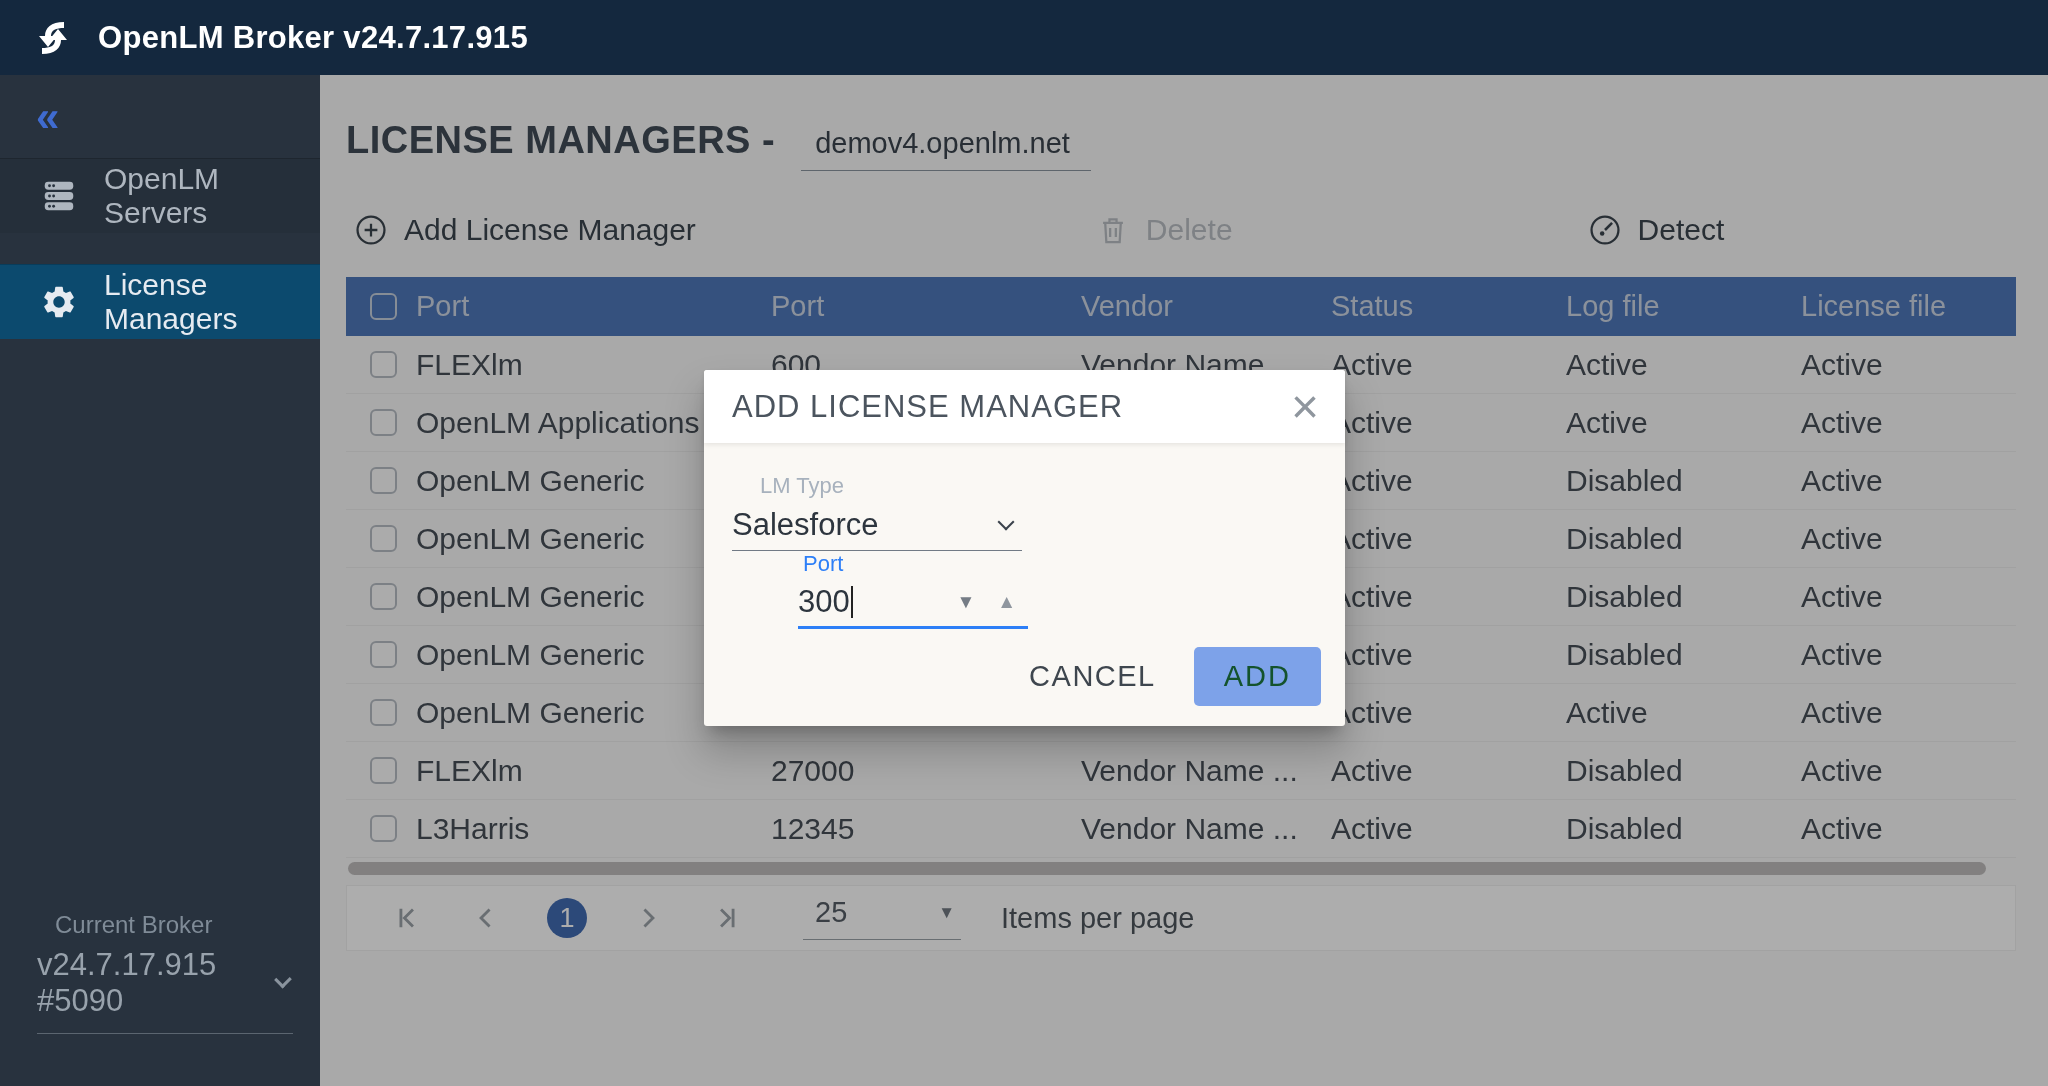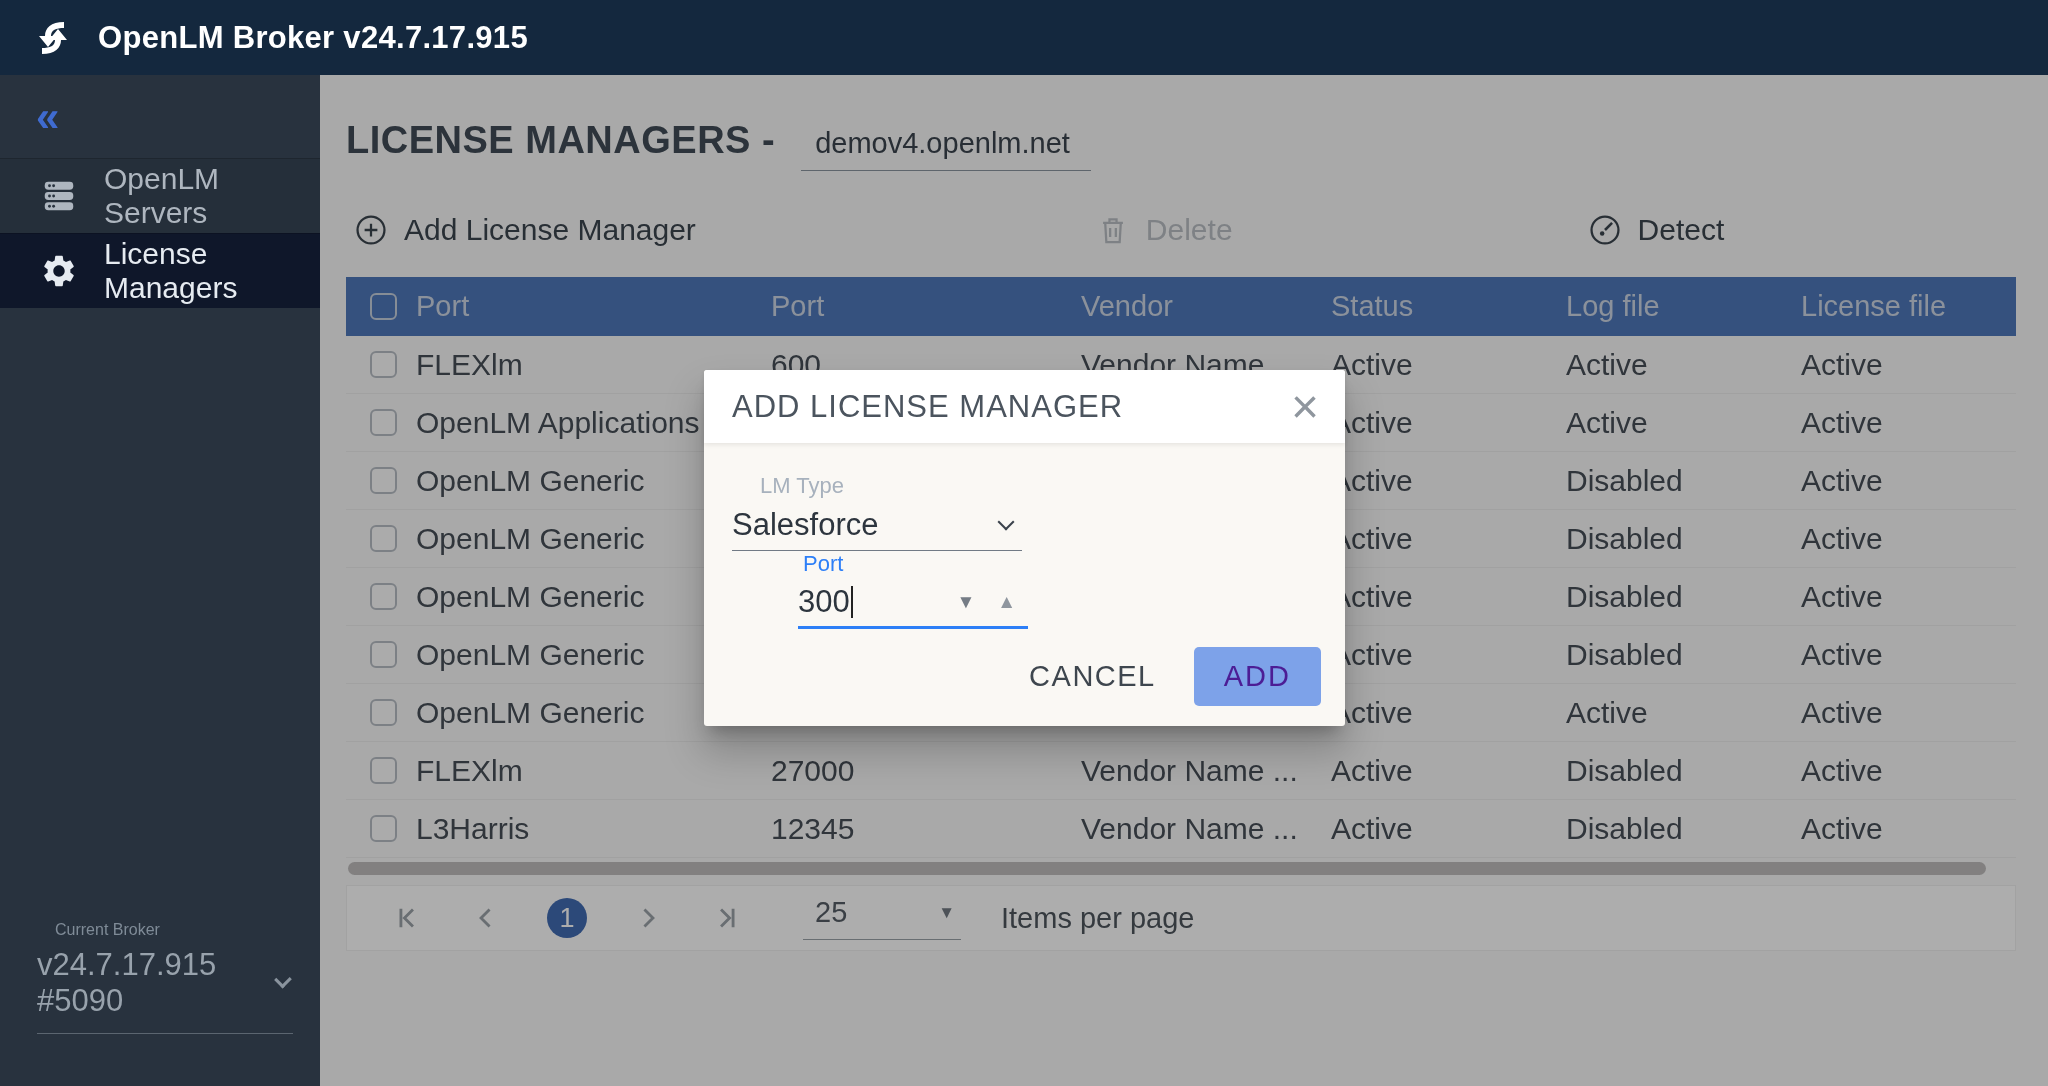--- a/index.html
+++ b/index.html
@@ -16,23 +16,23 @@
   
   .sidebar { position:absolute; left:0; top:75px; width:320px; height:1011px;
     background:#28323e; z-index:55; }
   .collapse-btn { height:83px; display:flex; align-items:center; padding-left:36px;
     color:#3f6bd0; font-size:42px; font-weight:700; cursor:pointer; }
   .nav-item { height:75px; display:flex; align-items:center; gap:26px; padding-left:40px;
     color:#aeb6bf; border-top:1px solid rgba(0,0,0,0.18); background:rgba(0,0,0,0.05); cursor:pointer; }
   .nav-item:last-child { border-bottom:1px solid rgba(0,0,0,0.18); }
   .nav-item .nav-label { font-size:30px; }
   .nav-item svg { width:38px; height:38px; flex:0 0 38px; }
-  .nav-item.selected { background:#0f172a; color:#e6ebf1; }
+  .nav-item.selected { background:#0c4a6e; color:#e6ebf1;margin-top:31px; }
   .broker-box { position:absolute; left:37px; bottom:52px; width:256px; }
-  .broker-label { color:#7f8b97; font-size:16px; margin-left:18px; }
+  .broker-label { color:#7f8b97; font-size:24px; margin-left:18px; }
   .broker-select { display:flex; align-items:center; justify-content:space-between;
     border-bottom:1px solid #5b6570; padding:8px 4px 14px 0; cursor:pointer; }
   .broker-value { color:#98a2ac; font-size:31px; }
 
   .chev { display:inline-block; width:13px; height:13px; border-right:3px solid currentColor;
     border-bottom:3px solid currentColor; transform:rotate(45deg); margin-top:-8px; }
 
   
   .main { position:absolute; left:320px; top:75px; width:1728px; height:1011px;
     background:#fafafa; }
@@ -93,21 +93,21 @@
   .field-lmtype .f-control { border-bottom:1.5px solid #717a85; justify-content:space-between; padding-right:10px; cursor:pointer; }
   .field-port .f-control { border-bottom:3px solid #2d7ff7; cursor:text; }
   .sel-chev { width:12px; height:12px; border-right:2.5px solid #3a424b; border-bottom:2.5px solid #3a424b;
     transform:rotate(45deg); margin-top:-6px; }
   .caret-bar { display:inline-block; width:2px; height:32px; background:#222; margin-left:1px; }
   .spinners { margin-left:auto; display:flex; align-items:center; gap:22px; padding-right:12px; }
   .spin-down { color:#757c85; font-size:19px; cursor:pointer; }
   .spin-up { color:#8f969e; font-size:19px; cursor:pointer; }
   .dlg-actions { position:absolute; right:24px; bottom:20px; display:flex; align-items:center; }
   .btn-cancel { color:#3e464e; font-size:29px; letter-spacing:1.5px; padding:12px 18px; cursor:pointer; }
-  .btn-add { margin-left:20px; background:#7da2e9; color:#4c1d95; font-size:29px; letter-spacing:2px;
+  .btn-add { margin-left:20px; background:#7da2e9; color:#14532d; font-size:29px; letter-spacing:2px;
     padding:13px 30px; border-radius:5px; cursor:pointer; }
 </style>
 </head>
 <body>
 
 <div class="root">
 
   <div class="topbar">
     <svg class="logo" viewBox="0 0 46 46">
       <path fill="#ffffff" d="M34 7 C21 7 15 13 15 21 L9 21 L18 32 L27 21 L21 21 C21 15 26 13 34 13 Z"></path>

